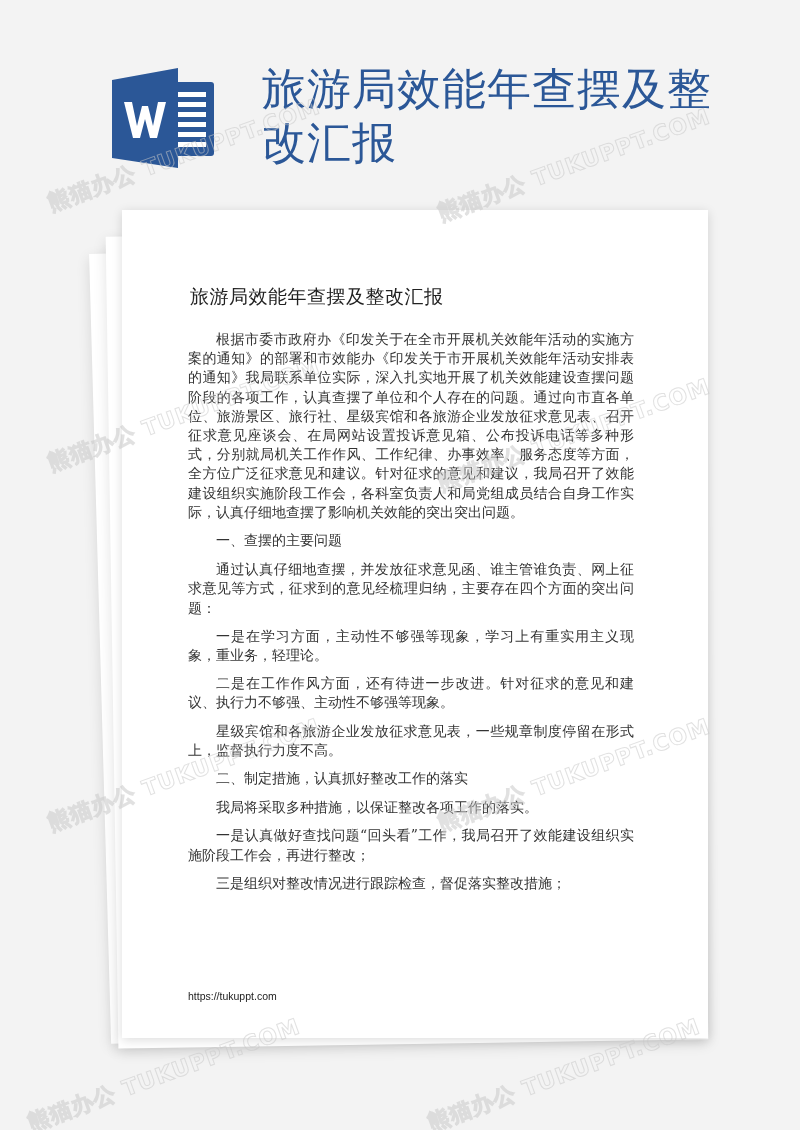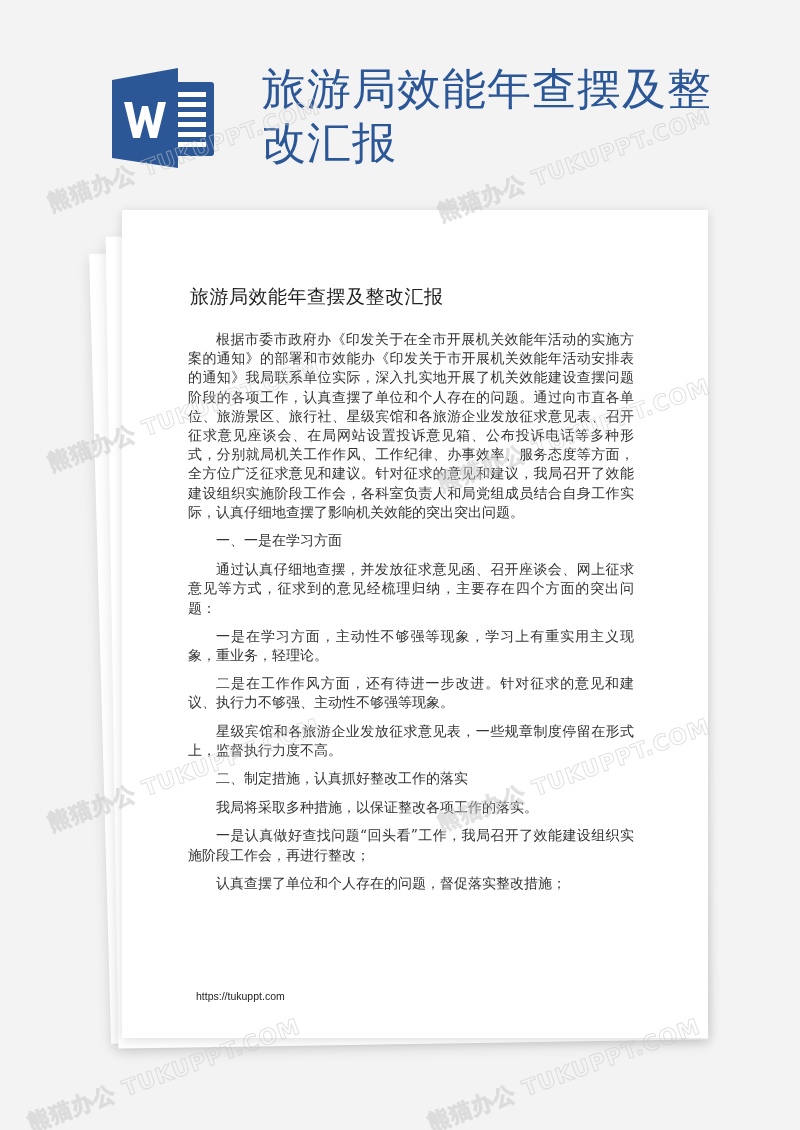--- a/index.html
+++ b/index.html
@@ -104,21 +104,21 @@
     }
     .doc-body p {
       margin: 0 0 9px 0;
       text-indent: 2em;
     }
     .doc-body p.heading {
       margin-bottom: 10px;
     }
     .doc-footer-link {
       position: absolute;
-      left: 74px;
+      left: 66px;
       top: 780px;
       font-family: "Liberation Sans", sans-serif;
       font-size: 10.5px;
       color: #222222;
     }
   </style>
 </head>
 <body>
 
 <div class="header">
@@ -147,24 +147,24 @@
 <div class="watermark" style="left:20px; top:1060px;">熊猫办公 TUKUPPT.COM</div>
 <div class="watermark" style="left:420px; top:1060px;">熊猫办公 TUKUPPT.COM</div>
 
 <div class="paper-back one"></div>
 <div class="paper-back two"></div>
 
 <div class="page">
   <div class="doc-title">旅游局效能年查摆及整改汇报</div>
   <div class="doc-body">
     <p>根据市委市政府办《印发关于在全市开展机关效能年活动的实施方案的通知》的部署和市效能办《印发关于市开展机关效能年活动安排表的通知》我局联系单位实际，深入扎实地开展了机关效能建设查摆问题阶段的各项工作，认真查摆了单位和个人存在的问题。通过向市直各单位、旅游景区、旅行社、星级宾馆和各旅游企业发放征求意见表、召开征求意见座谈会、在局网站设置投诉意见箱、公布投诉电话等多种形式，分别就局机关工作作风、工作纪律、办事效率、服务态度等方面，全方位广泛征求意见和建议。针对征求的意见和建议，我局召开了效能建设组织实施阶段工作会，各科室负责人和局党组成员结合自身工作实际，认真仔细地查摆了影响机关效能的突出突出问题。</p>
-    <p class="heading">一、一是在学习方面</p>
-    <p>通过认真仔细地查摆，并发放征求意见函、召开座谈会、网上征求意见等方式，征求到的意见经梳理归纳，主要存在四个方面的突出问题：</p>
+    <p class="heading">一、查摆的主要问题</p>
+    <p>通过认真仔细地查摆，并发放征求意见函、谁主管谁负责、网上征求意见等方式，征求到的意见经梳理归纳，主要存在四个方面的突出问题：</p>
     <p>一是在学习方面，主动性不够强等现象，学习上有重实用主义现象，重业务，轻理论。</p>
     <p>二是在工作作风方面，还有待进一步改进。针对征求的意见和建议、执行力不够强、主动性不够强等现象。</p>
     <p>星级宾馆和各旅游企业发放征求意见表，一些规章制度停留在形式上，监督执行力度不高。</p>
     <p class="heading">二、制定措施，认真抓好整改工作的落实</p>
     <p>我局将采取多种措施，以保证整改各项工作的落实。</p>
     <p>一是认真做好查找问题“回头看”工作，我局召开了效能建设组织实施阶段工作会，再进行整改；</p>
-    <p>认真查摆了单位和个人存在的问题，督促落实整改措施；</p>
+    <p>三是组织对整改情况进行跟踪检查，督促落实整改措施；</p>
   </div>
   <div class="doc-footer-link">https://tukuppt.com</div>
 </div>
 
 </body></html>

